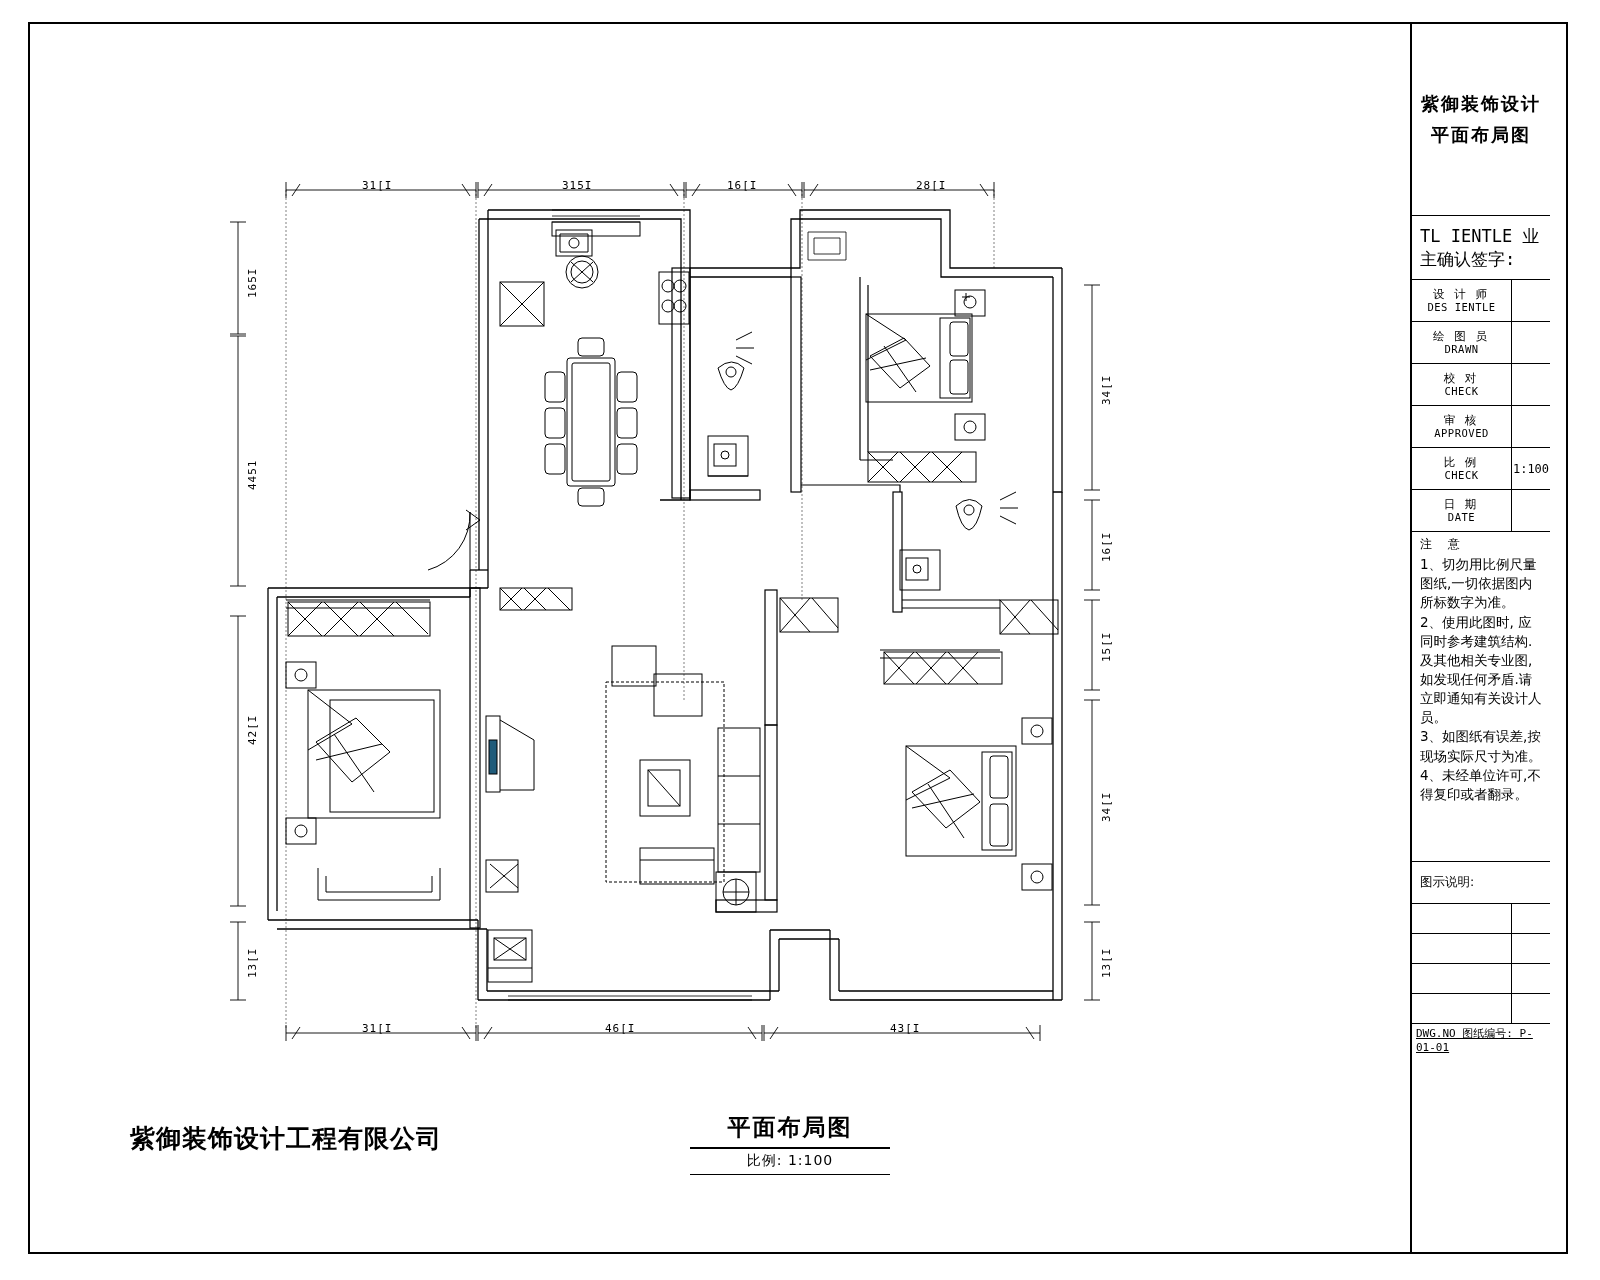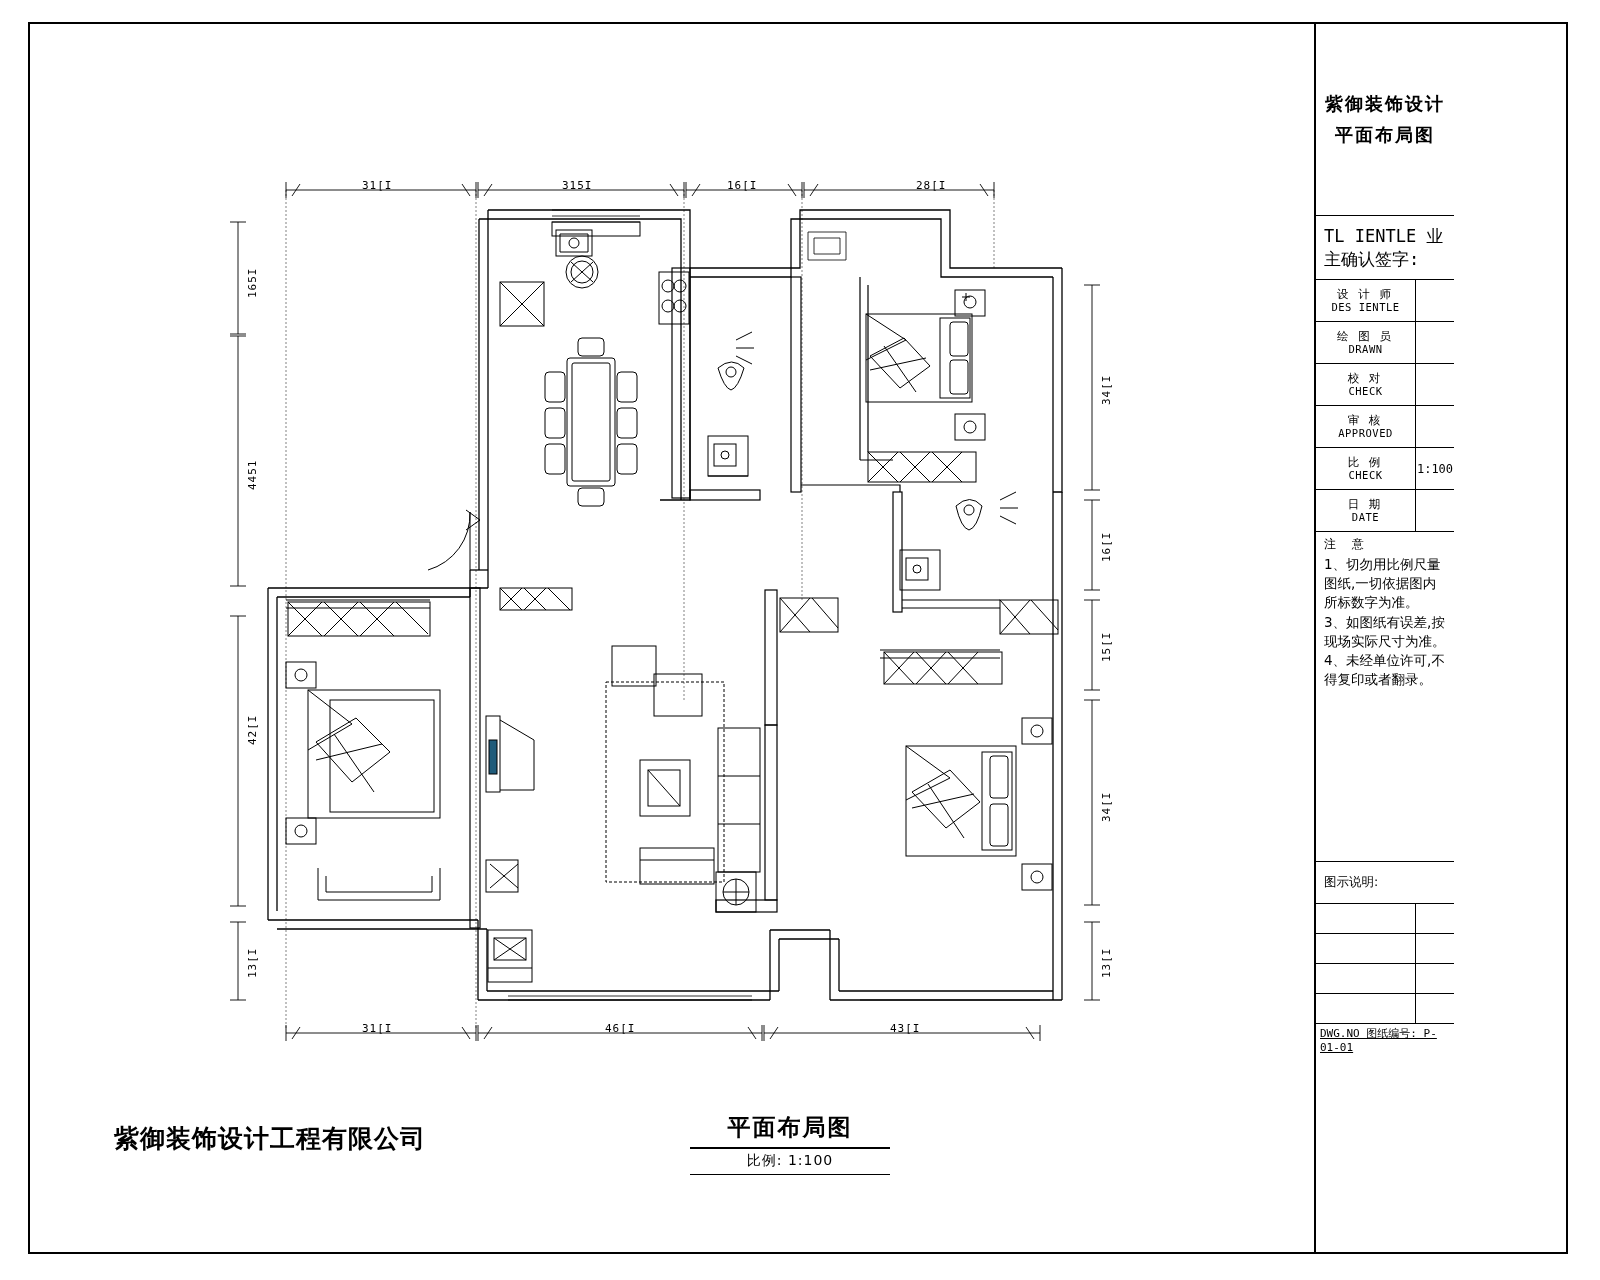--- a/index.html
+++ b/index.html
@@ -26,21 +26,21 @@
     position: absolute;
     left: 28px; top: 22px;
     width: 1540px;
     height: 1232px;
     border: 2px solid #000;
     box-sizing: border-box;
   }
   
   .title-block {
     position: absolute;
-    left: 1314px; top: 24px;
+    left: 1410px; top: 24px;
     width: 140px;
     height: 1228px;
     border-left: 2px solid #000;
     box-sizing: border-box;
     font-size: 11px;
   }
   .tb-row {
     border-bottom: 1px solid #000;
     box-sizing: border-box;
     position: relative;
@@ -121,21 +121,21 @@
     align-items: center;
     padding-left: 4px;
     font-size: 11px;
     font-family: "DejaVu Sans Mono", monospace;
     border-bottom: none;
     text-decoration: underline;
   }
   
   .footer-company {
     position: absolute;
-    left: 114px; top: 1122px;
+    left: 130px; top: 1122px;
     font-size: 25px;
     font-weight: bold;
     letter-spacing: 1px;
     font-family: "DejaVu Sans", sans-serif;
   }
   .plan-caption {
     position: absolute;
     left: 690px; top: 1112px;
     width: 200px;
     text-align: center;
@@ -515,20 +515,21 @@
       <div class="kv-label">
         <span class="cn">日  期</span>
         <span class="en">DATE</span>
       </div>
       <div class="kv-value"></div>
     </div>
 
     <div class="tb-row notes-box">
       <div class="notes-title">注 意</div>
       <div>1、切勿用比例尺量图纸,一切依据图内所标数字为准。</div>
+      <div>2、使用此图时, 应同时参考建筑结构. 及其他相关专业图,如发现任何矛盾.请立即通知有关设计人员。</div>
       <div>3、如图纸有误差,按现场实际尺寸为准。</div>
       <div>4、未经单位许可,不得复印或者翻录。</div>
     </div>
 
     <div class="tb-row legend-box">
       <span>图示说明:</span>
     </div>
 
     <div class="tb-row legend-grid-row">
       <div class="c1"></div>

